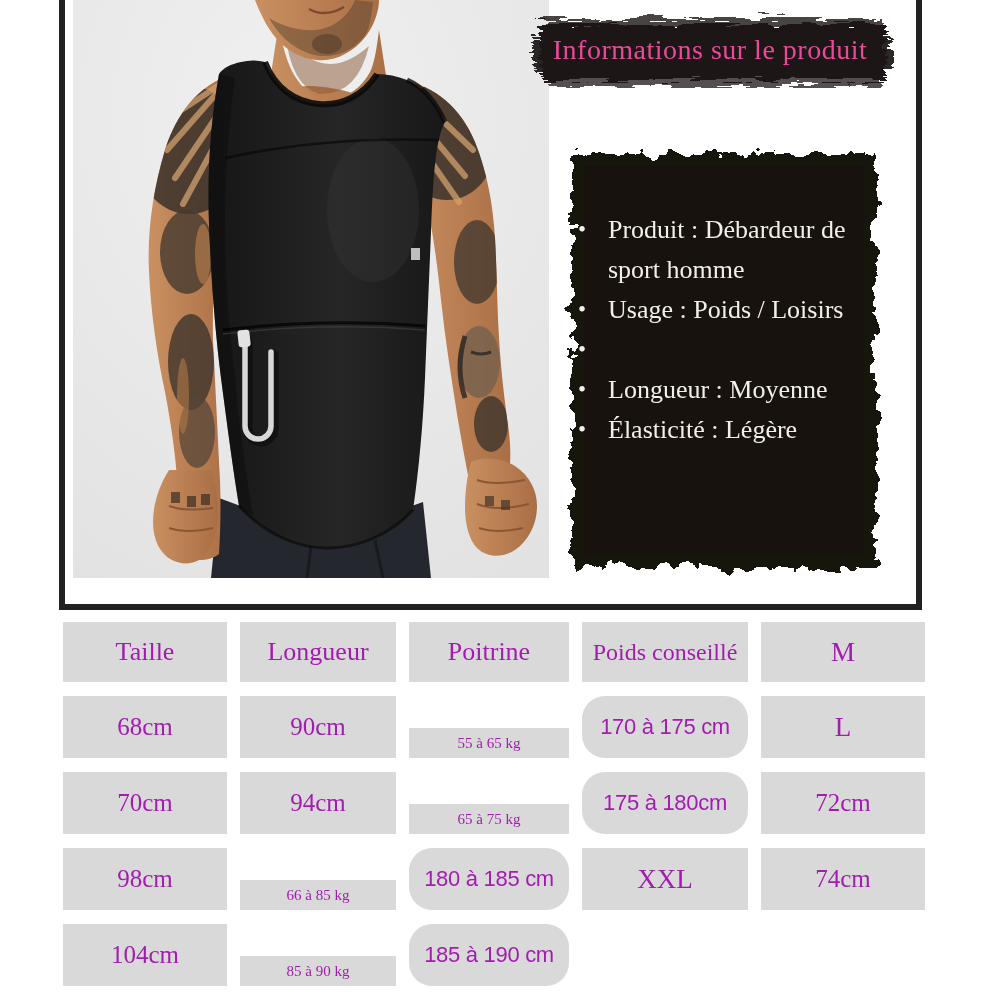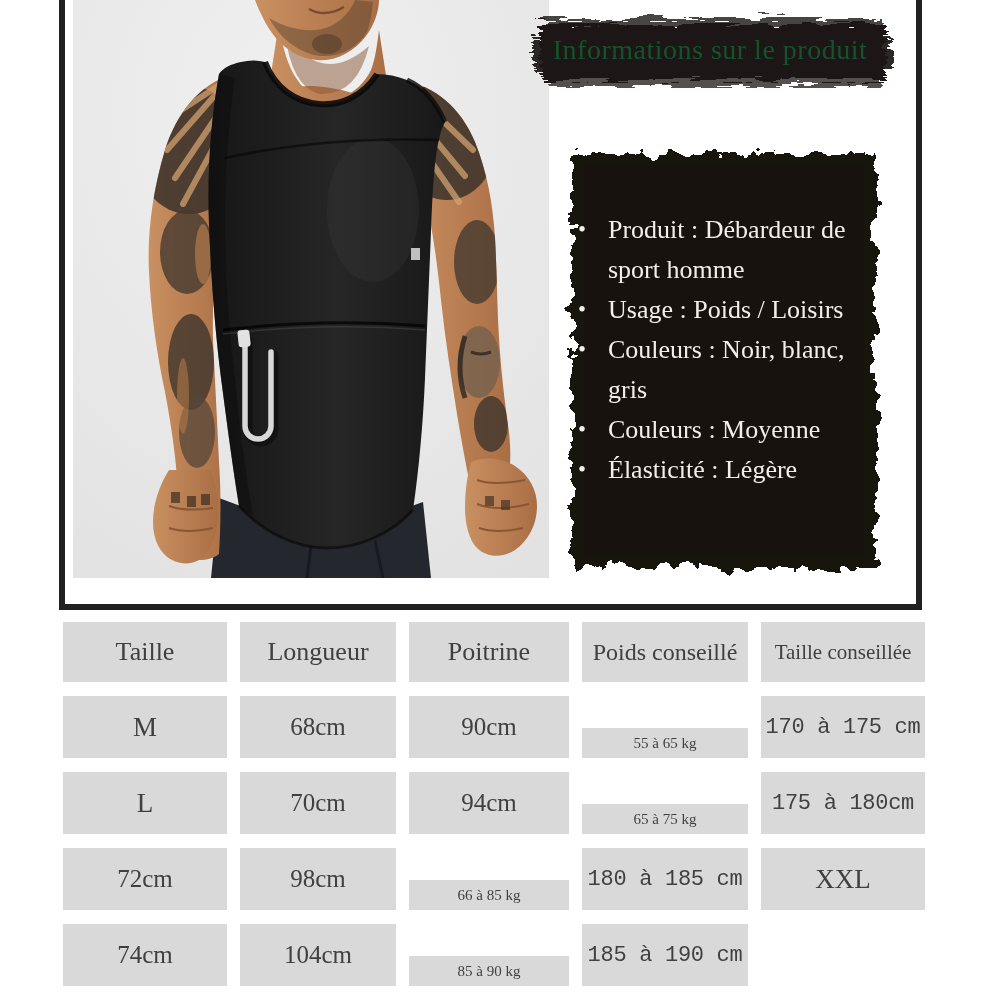--- a/index.html
+++ b/index.html
@@ -11,44 +11,44 @@
          border:6px solid #212121;background:#ffffff;box-sizing:border-box;}
   .photo{position:absolute;left:8px;top:2px;width:476px;height:578px;
          background:#e9e9e9;overflow:hidden;}
   .photo svg{display:block;}
 
   
   .banner{position:absolute;left:526px;top:11px;width:368px;height:78px;z-index:5;}
   .banner svg{position:absolute;left:0;top:0;width:100%;height:100%;}
   .banner-text{position:absolute;left:0;top:0;width:100%;height:100%;
                display:flex;align-items:center;justify-content:center;
-               font-size:28px;letter-spacing:.5px;color:#14532d;}
+               font-size:28px;letter-spacing:.5px;color:#ec4899;}
 
   
   .panel{position:absolute;left:554px;top:138px;width:340px;height:446px;z-index:4;}
   .panel svg{position:absolute;left:0;top:0;width:100%;height:100%;}
   .bullets{position:relative;margin:0;padding:72px 18px 0 24px;list-style:none;}
   .bullets li{display:flex;font-size:26px;line-height:40px;color:#f2efe9;}
   .bullets .dot{flex:none;width:30px;font-size:23px;}
   .bullets .txt{flex:1;}
 
   
   .size-table{position:absolute;left:63px;top:622px;width:862px;
               display:grid;grid-template-columns:164px 156px 160px 166px 164px;
               grid-template-rows:60px 62px 62px 62px 62px;
               column-gap:13px;row-gap:14px;}
   .cell{background:#d9d9d9;display:flex;align-items:center;justify-content:center;
-        text-align:center;color:#404040;}
+        text-align:center;color:#a21caf;}
   .head{font-size:26px;}
   .head.c3{font-size:24px;}
   .head.c4{font-size:21px;}
   .val.c0{font-size:27px;}
   .val.c1,.val.c2{font-size:25px;}
   .val.c3{font-size:15px;margin-top:32px;}
-  .val.c4{font-family:Liberation Mono, monospace;font-size:22px;letter-spacing:-0.3px;}
+  .val.c4{font-family:Liberation Sans, sans-serif;font-size:22px;letter-spacing:-0.3px;border-radius:23px;}
 </style>
 </head>
 <body>
 
 <div id="page">
 
   <svg width="0" height="0" style="position:absolute">
     <defs>
       <filter id="brushEdge" x="-25%" y="-40%" width="150%" height="180%">
         <feTurbulence type="turbulence" baseFrequency="0.02 0.18" numOctaves="3" seed="3" result="n"></feTurbulence>
@@ -193,39 +193,37 @@
       <li>
           <span class="dot">•</span>
           <span class="txt">Produit : Débardeur de sport homme</span>
         </li>
       <li>
           <span class="dot">•</span>
           <span class="txt">Usage : Poids / Loisirs</span>
         </li>
       <li>
           <span class="dot">•</span>
-          <span class="txt">Couleurs : Noir, blanc, gris</span>
-        </li>
-      <li>
-          <span class="dot">•</span>
-          <span class="txt">Couleurs : Moyenne</span>
+        </li>
+      <li>
+          <span class="dot">•</span>
+          <span class="txt">Longueur : Moyenne</span>
         </li>
       <li>
           <span class="dot">•</span>
           <span class="txt">Élasticité : Légère</span>
         </li>
     </ul>
   </div>
 
   <div class="size-table">
     <div class="cell head c0">Taille</div>
     <div class="cell head c1">Longueur</div>
     <div class="cell head c2">Poitrine</div>
     <div class="cell head c3">Poids conseillé</div>
-    <div class="cell head c4">Taille conseillée</div>
 
     <div class="cell val c0">M</div>
     <div class="cell val c1">68cm</div>
     <div class="cell val c2">90cm</div>
     <div class="cell val c3">55 à 65 kg</div>
     <div class="cell val c4">170 à 175 cm</div>
 
     <div class="cell val c0">L</div>
     <div class="cell val c1">70cm</div>
     <div class="cell val c2">94cm</div>

